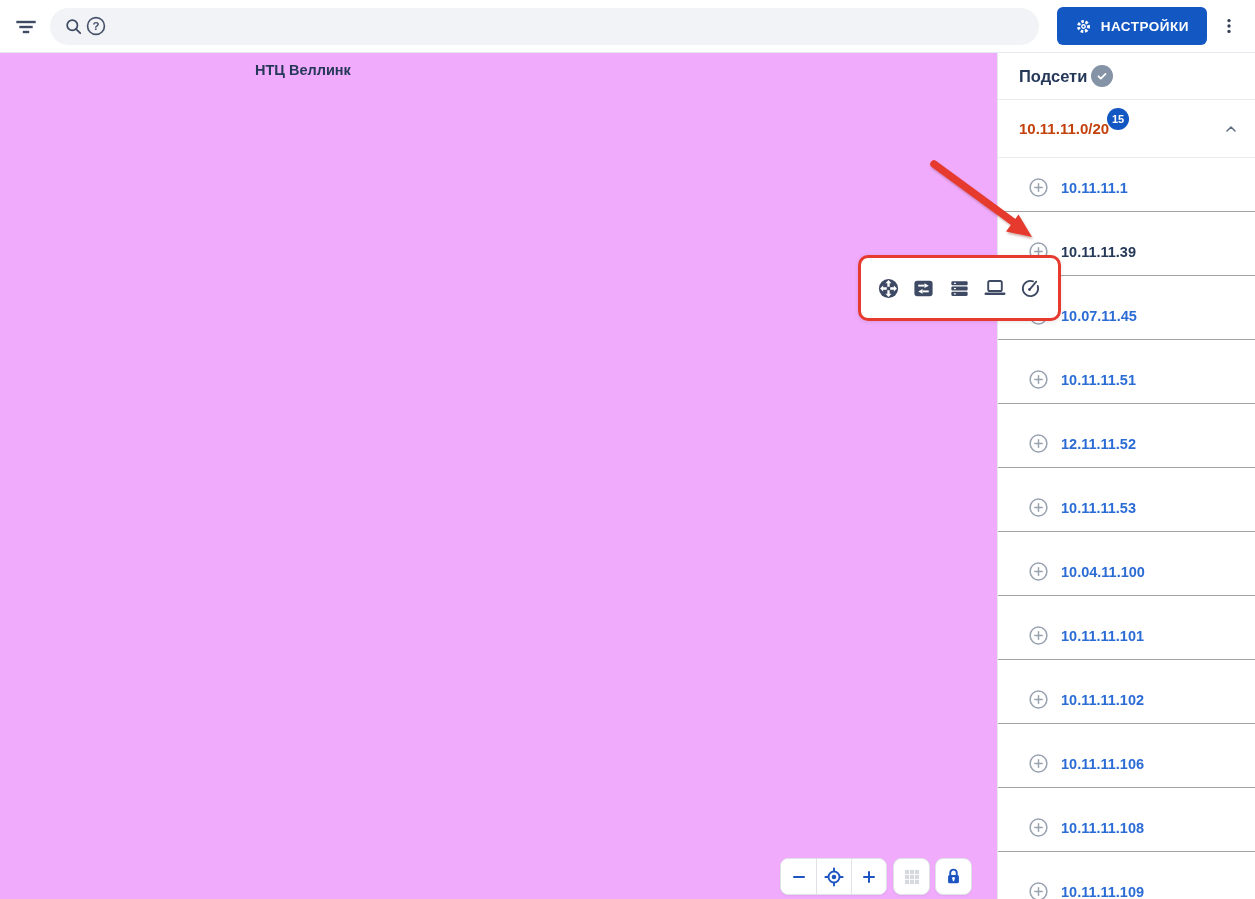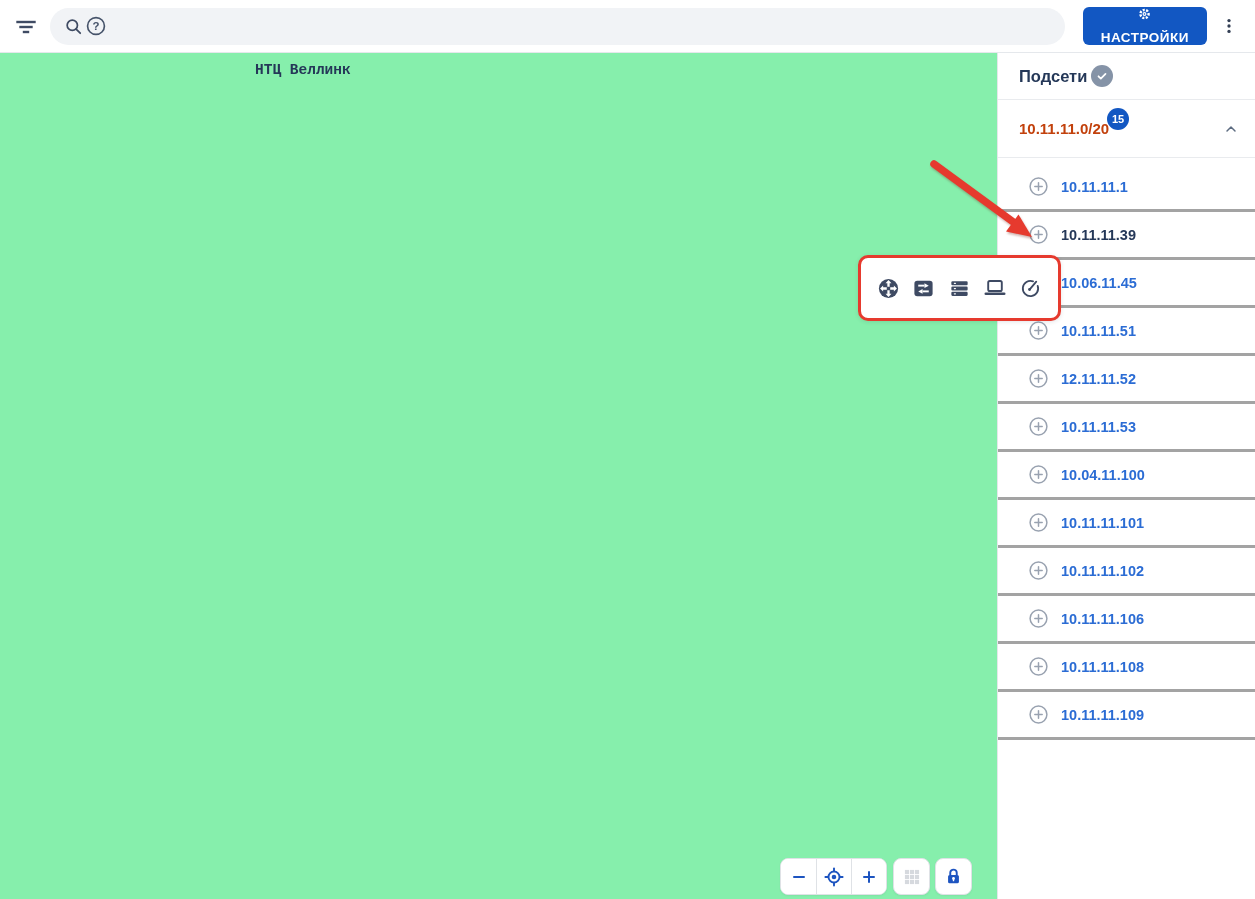--- a/index.html
+++ b/index.html
@@ -14,46 +14,46 @@
   .icon-btn { background:none; border:none; cursor:pointer; display:flex;
     align-items:center; justify-content:center; padding:6px; }
   .search-wrap { flex:1; height:37px; margin:0 10px 0 6px; background:#f1f3f6;
     border-radius:19px; display:flex; align-items:center; padding:0 12px 0 14px; }
   .search-wrap input { flex:1; border:none; outline:none; background:transparent;
     font-size:15px; color:#253858; margin-left:9px; font-family:"Liberation Sans",sans-serif; }
   .search-wrap input::placeholder { color:#7b8597; }
   .settings-btn { height:38px; padding:0 18px; margin-left:8px; background:#1257c2;
     border:none; border-radius:6px; color:#fff; font-weight:bold; font-size:13.5px;
     letter-spacing:.5px; display:flex; align-items:center; gap:9px; cursor:pointer;
-    font-family:"Liberation Sans",sans-serif;flex-direction:column; }
+    font-family:"Liberation Sans",sans-serif; }
   .kebab { margin-left:6px; }
 
   
   .main { position:absolute; top:53px; left:0; width:1255px; height:846px; display:flex; }
-  .canvas { position:relative; width:997px; height:846px; background:#86efac;font-family:Liberation Mono, monospace; }
+  .canvas { position:relative; width:997px; height:846px; background:#f0abfc; }
   .node-label { position:absolute; left:255px; top:9px; font-size:14.5px; font-weight:bold;
     color:#253858; cursor:pointer; }
 
   
   .sidebar { width:258px; height:846px; background:#fff; border-left:1px solid #e4e7eb; }
   .panel-header { height:47px; display:flex; align-items:center; padding:0 16px 0 21px;
     border-bottom:1px solid #e9ebee; }
   .panel-title { font-size:16.5px; font-weight:bold; color:#253858; margin-right:4px; }
   .check-badge { width:22px; height:22px; border-radius:50%; background:#8593a7;
     display:flex; align-items:center; justify-content:center; cursor:pointer; }
   .subnet-row { height:58px; display:flex; align-items:center; padding:0 16px 0 21px;
     border-bottom:1px solid #e9ebee; cursor:pointer; }
   .subnet-label { font-size:15px; font-weight:bold; color:#c2410c; }
   .count-badge { min-width:22px; height:22px; border-radius:50%; background:#1257c2;
     color:#fff; font-size:11px; font-weight:bold; display:flex; align-items:center;
     justify-content:center; transform:translateY(-10px); margin-left:-2px; }
   .chevron { margin-left:auto; display:flex; cursor:pointer; }
   .ip-list { padding-top:6px; }
-  .ip-row { height:48px; margin:0 0 0 0; display:flex; align-items:center;
-    padding:0 16px 0 30px; border-bottom:3px solid #a3a3a3; cursor:pointer; }
+  .ip-row { height:48px; margin:0 0 16px 0; display:flex; align-items:center;
+    padding:0 16px 0 30px; border-bottom:1px solid #a3a3a3; cursor:pointer; }
   .ip-row .plus { display:flex; margin-right:12px; cursor:pointer; }
   .ip-link { font-size:14.5px; font-weight:bold; color:#2b6cd4; text-decoration:none; }
   .ip-link.highlighted { color:#253858; }
 
   
   .zoom-group { position:absolute; left:780px; top:805px; height:37px; display:flex;
     background:#fff; border:1px solid #dfe2e6; border-radius:8px;
     box-shadow:0 1px 2px rgba(20,30,60,.06); overflow:hidden; }
   .zoom-cell { width:35px; height:35px; border:none; background:#fff; display:flex;
     align-items:center; justify-content:center; cursor:pointer; }
@@ -223,21 +223,21 @@
   </div>
 
   <div class="ip-row">
     <span class="plus">
       <svg width="21" height="21" viewBox="0 0 24 24">
         <circle cx="12" cy="12" r="9.6" fill="none" stroke="#99a2b0" stroke-width="1.7"></circle>
         <line x1="7.8" y1="12" x2="16.2" y2="12" stroke="#99a2b0" stroke-width="1.7" stroke-linecap="round"></line>
         <line x1="12" y1="7.8" x2="12" y2="16.2" stroke="#99a2b0" stroke-width="1.7" stroke-linecap="round"></line>
       </svg>
     </span>
-    <a class="ip-link">10.06.11.45</a>
+    <a class="ip-link">10.07.11.45</a>
   </div>
 
   <div class="ip-row">
     <span class="plus">
       <svg width="21" height="21" viewBox="0 0 24 24">
         <circle cx="12" cy="12" r="9.6" fill="none" stroke="#99a2b0" stroke-width="1.7"></circle>
         <line x1="7.8" y1="12" x2="16.2" y2="12" stroke="#99a2b0" stroke-width="1.7" stroke-linecap="round"></line>
         <line x1="12" y1="7.8" x2="12" y2="16.2" stroke="#99a2b0" stroke-width="1.7" stroke-linecap="round"></line>
       </svg>
     </span>

